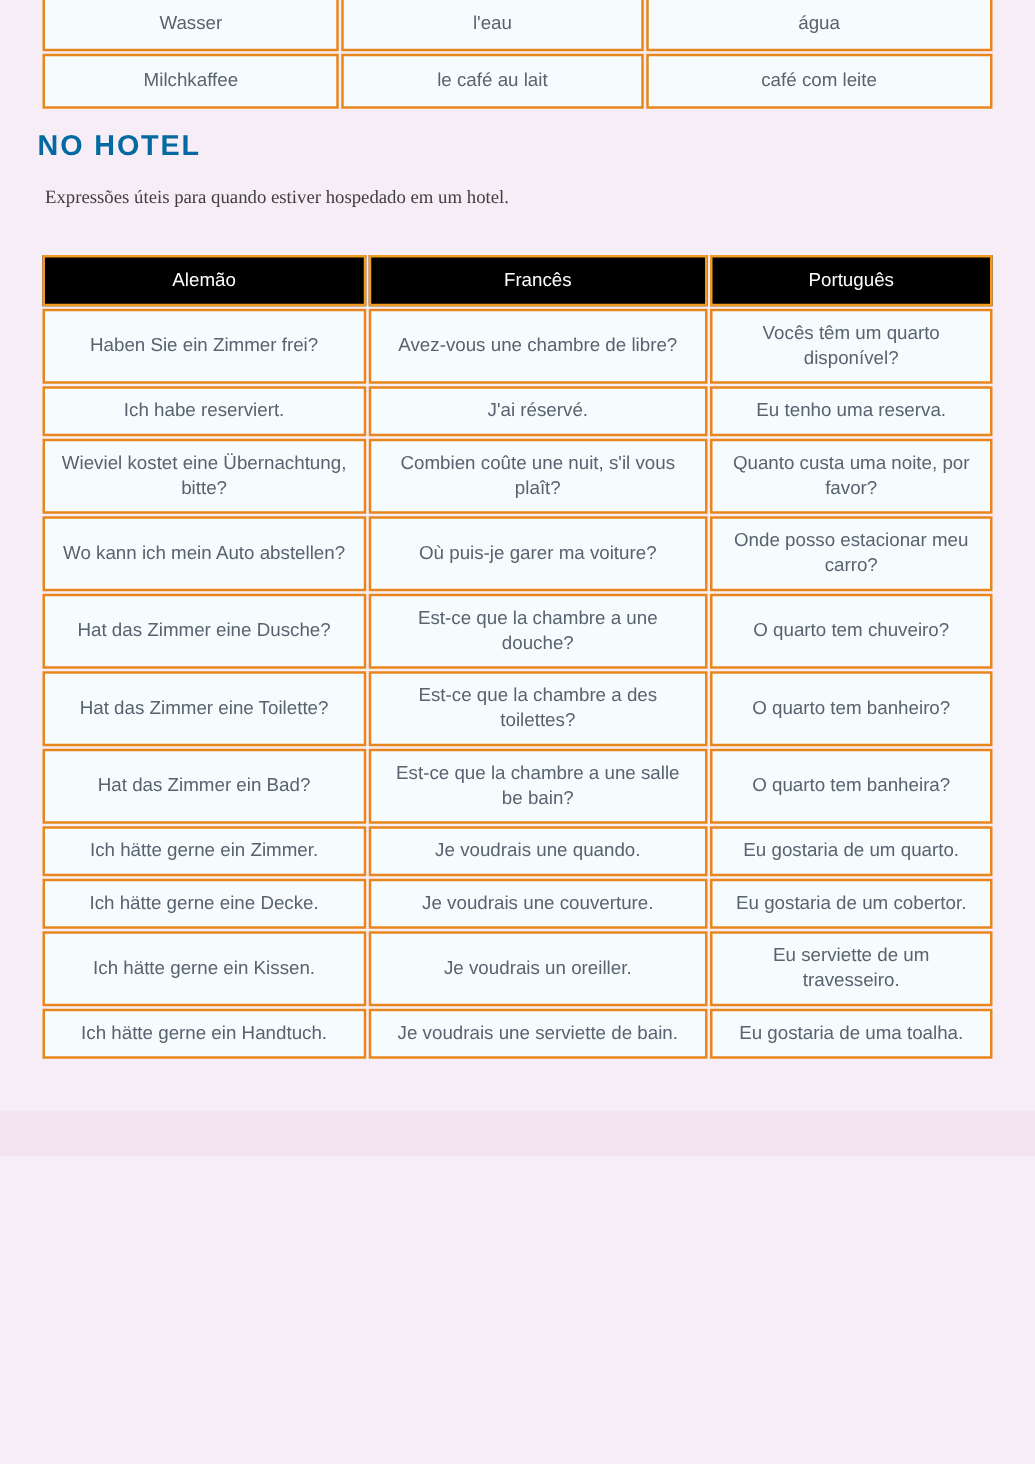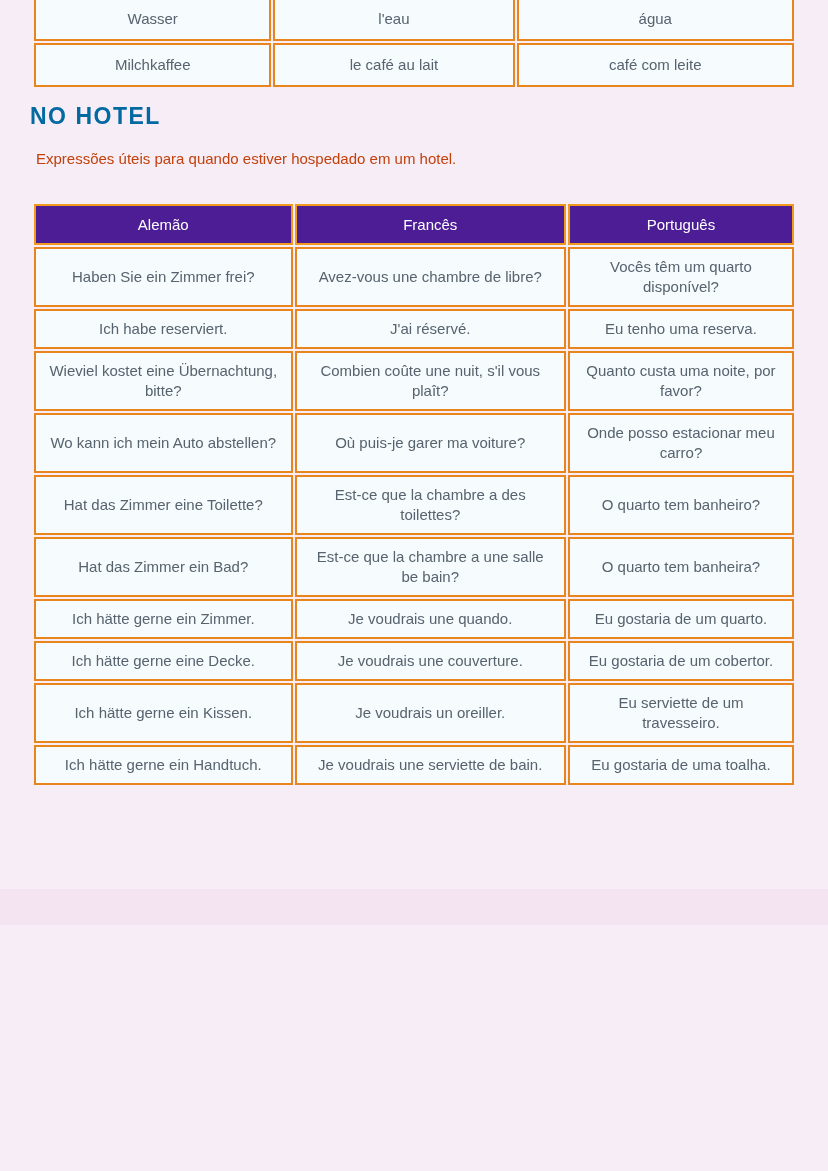--- a/index.html
+++ b/index.html
@@ -26,21 +26,21 @@
     background: #f6fbfd;
     color: #57636e;
     font-size: 15px;
     line-height: 20px;
     text-align: center;
     vertical-align: middle;
     padding: 8px 10px;
   }
   table.vocab-table th {
     border: 2px solid #f29a1d;
-    background: #4c1d95;
+    background: #000000;
     color: #ffffff;
     font-size: 15px;
     font-weight: normal;
     text-align: center;
     vertical-align: middle;
     padding: 10px 10px;
   }
   .top-table {
     position: absolute;
     left: 32px;
@@ -61,21 +61,22 @@
     font-size: 23px;
     font-weight: 700;
     letter-spacing: 1.5px;
     color: #0369a1;
   }
   .section-subtitle {
     position: absolute;
     left: 36px;
     top: 150px;
     font-size: 15px;
-    color: #c2410c;
+    color: #404040;
+    font-family: Liberation Serif, serif;
   }
   .footer-band {
     position: absolute;
     left: 0;
     bottom: 0;
     width: 828px;
     height: 36px;
     background: #f4e4f2;
   }
 </style>
@@ -135,20 +136,25 @@
         <td>Wieviel kostet eine Übernachtung, bitte?</td>
         <td>Combien coûte une nuit, s'il vous plaît?</td>
         <td>Quanto custa uma noite, por favor?</td>
       </tr>
       <tr>
         <td>Wo kann ich mein Auto abstellen?</td>
         <td>Où puis-je garer ma voiture?</td>
         <td>Onde posso estacionar meu carro?</td>
       </tr>
       <tr>
+        <td>Hat das Zimmer eine Dusche?</td>
+        <td>Est-ce que la chambre a une douche?</td>
+        <td>O quarto tem chuveiro?</td>
+      </tr>
+      <tr>
         <td>Hat das Zimmer eine Toilette?</td>
         <td>Est-ce que la chambre a des toilettes?</td>
         <td>O quarto tem banheiro?</td>
       </tr>
       <tr>
         <td>Hat das Zimmer ein Bad?</td>
         <td>Est-ce que la chambre a une salle be bain?</td>
         <td>O quarto tem banheira?</td>
       </tr>
       <tr>

